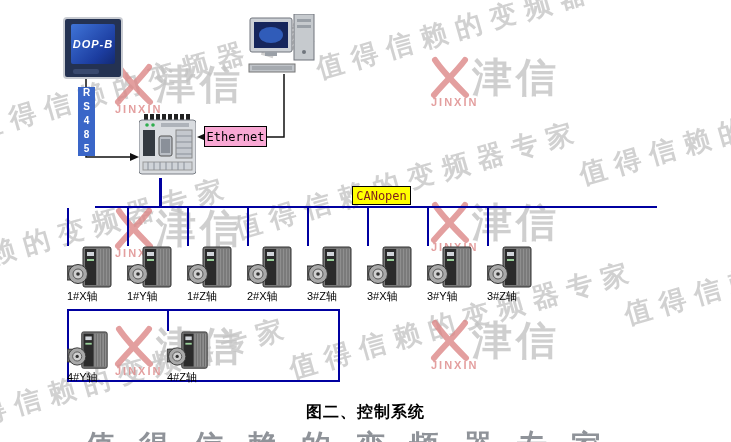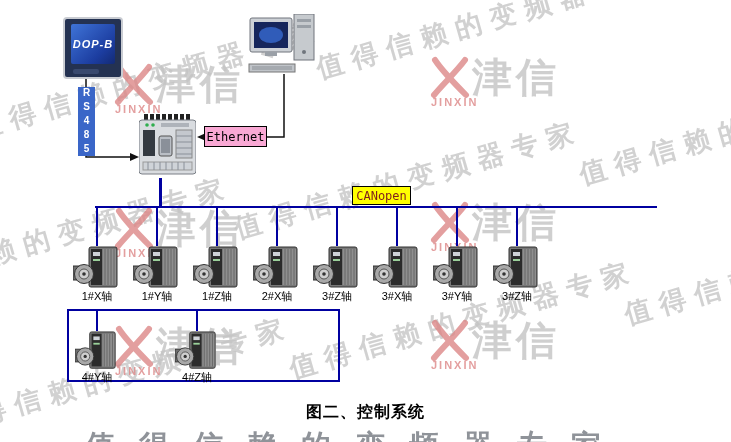--- a/index.html
+++ b/index.html
@@ -50,21 +50,21 @@
            font-size:12px;color:#7f1d1d;}
 
   .bus-main{position:absolute;left:95px;top:206px;width:562px;height:2px;background:#0000a0;}
   .plc-drop{position:absolute;left:159px;top:178px;width:3px;height:30px;background:#0000a0;}
   .bus2-rect{position:absolute;left:67px;top:309px;width:273px;height:73px;
              border:2px solid #0000a0;box-sizing:border-box;}
 
   .axes-row{position:absolute;display:flex;}
   .axes-row1{left:67px;top:208px;}
   .axes-row2{left:67px;top:311px;gap:40px;}
-  .axis-unit{width:60px;display:flex;flex-direction:column;align-items:center;}
+  .axis-unit{width:60px;display:flex;flex-direction:column;}
   .drop{width:2px;background:#0000a0;}
   .axes-row1 .drop{height:38px;}
   .axes-row2 .drop{height:20px;}
   .servo{width:48px;height:44px;}
   .axes-row2 .servo{width:44px;height:40px;}
   .axis-label{font-size:11px;line-height:13px;white-space:nowrap;color:#000;}
 
   .caption{position:absolute;left:0;right:0;top:402px;text-align:center;
            font-size:16px;font-weight:700;color:#000;letter-spacing:1px;}
 </style>

